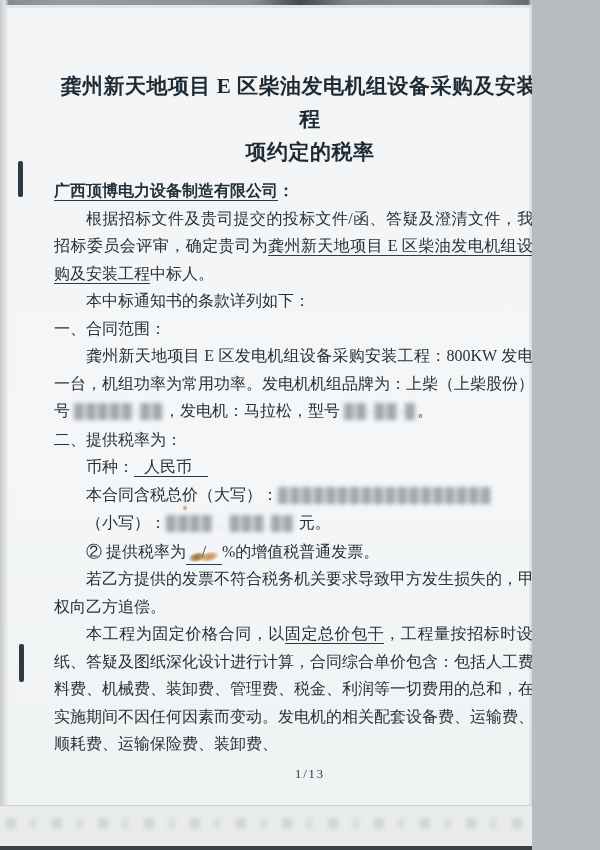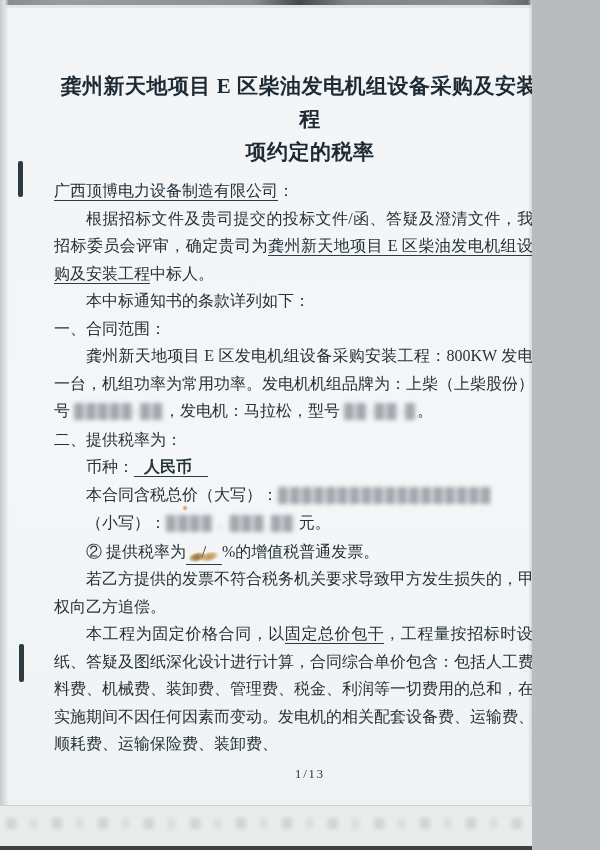--- a/index.html
+++ b/index.html
@@ -28,27 +28,27 @@
     background:radial-gradient(ellipse 9px 5px at 30% 45%,#8a5514 0%,rgba(160,110,40,.8) 55%,rgba(160,110,40,0) 100%),
                radial-gradient(ellipse 10px 5px at 70% 60%,#c08433 0%,rgba(192,132,51,.7) 55%,rgba(192,132,51,0) 100%);}
   .s2{left:182px;top:505px;width:6px;height:6px;border-radius:50%;opacity:.8;
     background:radial-gradient(circle,#c1762a 0%,rgba(193,118,42,0) 75%);}
   
   .content{position:absolute;left:54px;top:70px;width:512px;font-size:16px;line-height:27.5px;text-align:justify;}
   .title{margin:0 0 8px 0;font-size:21px;line-height:33px;font-weight:bold;text-align:center;color:#1d2933;letter-spacing:.5px;}
   .title .tl{display:block;}
   p{margin:0;text-indent:2em;}
   p.noindent{text-indent:0;}
-  .b{font-weight:normal;}
+  .b{font-weight:bold;}
   .u{border-bottom:1.4px solid #2c3a44;padding-bottom:1px;}
   .blank{display:inline-block;text-indent:0;text-align:center;border-bottom:1.4px solid #2c3a44;line-height:24px;vertical-align:baseline;}
   .bk-choice{min-width:58px;}
   .bk-rate{min-width:46px;}
   .bk-slash{min-width:36px;}
-  .cur{padding:0 16px 1px 10px;font-weight:bold;}
+  .cur{padding:0 16px 1px 10px;}
   .redact{color:#8e949c;filter:blur(2.2px);opacity:.8;letter-spacing:2px;font-size:14px;}
   .page-num{text-align:center;text-indent:0;font-size:12.5px;letter-spacing:2px;margin-top:3px;color:#2a343c;}
   .stamps{position:absolute;left:0;top:0;pointer-events:none;}
 </style>
 </head>
 <body>
 
 <div class="scan">
 
   <div class="top-edge"></div>

